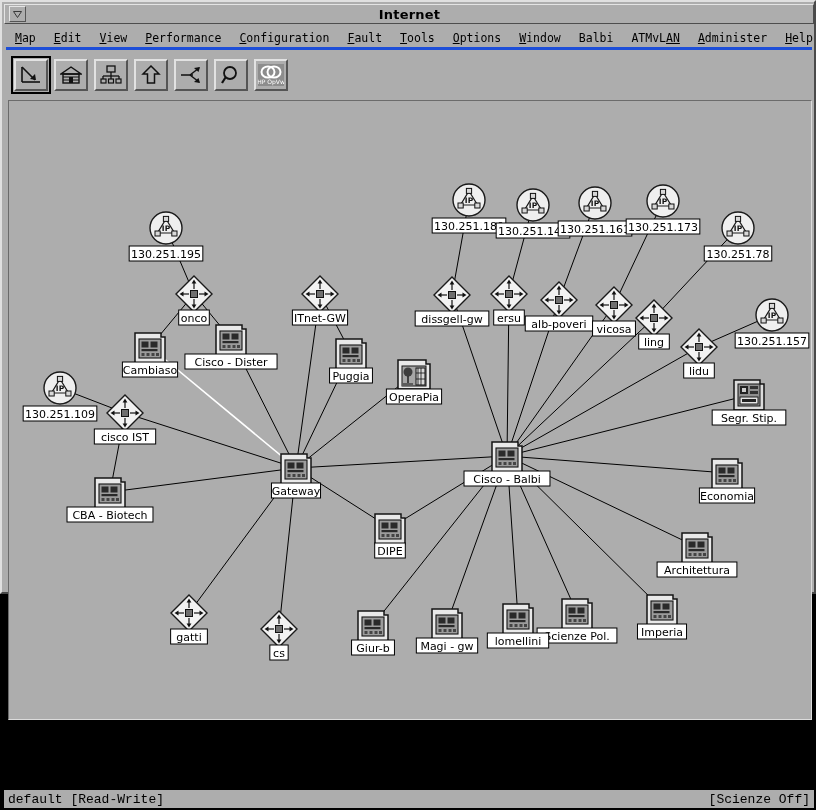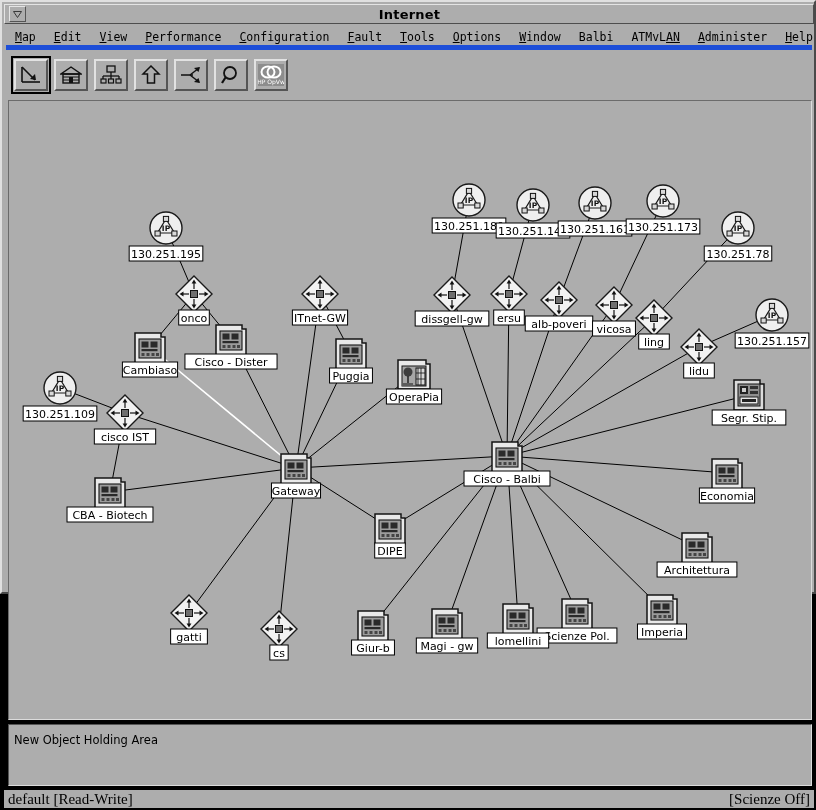--- a/index.html
+++ b/index.html
@@ -43,21 +43,21 @@
     font-size:13px;font-weight:bold;color:#000;
     letter-spacing:.2px;
     margin-right:20px;
   }
 
   
   .menubar{
     position:absolute;left:4px;top:26px;width:806px;height:22px;
     background:#adadad;display:flex;align-items:center;
     box-sizing:border-box;
-    border-bottom:5px solid #1d4ed8;
+    border-bottom:3px solid #1d4ed8;
   }
   .menu-item{
     font-family:"DejaVu Sans Mono","Liberation Mono",monospace;
     font-size:11.5px;color:#000;padding:2px 9px;cursor:default;white-space:nowrap;
   }
   .menu-item .mn{text-decoration:underline;}
   .menu-spacer{flex:1;}
 
   
   .toolbar{
@@ -99,22 +99,22 @@
     font-size:11.5px;color:#000;
   }
 
   
   .statusbar{
     position:absolute;left:2px;top:788px;width:810px;height:18px;
     background:#adadad;display:flex;align-items:center;
     justify-content:space-between;box-sizing:border-box;padding:0 4px;
   }
   .status-txt{
-    font-family:Liberation Serif, serif;
-    font-size:15px;color:#000;
+    font-family:Liberation Mono, monospace;
+    font-size:13px;color:#000;
   }
 
   
   text{font-family:"DejaVu Sans","Liberation Sans",sans-serif;}
 </style>
 </head>
 <body>
 
 <div class="win">
 
@@ -504,22 +504,19 @@
           </g>
           <g>
             <use xlink:href="#ic-switch" x="381" y="427"></use>
             <rect x="365.7" y="442" width="30.6" height="15" fill="#ffffff" stroke="#000000" stroke-width="1"></rect>
             <text x="381" y="454" text-anchor="middle" font-size="11" fill="#000">DIPE</text>
           </g>
         </g>
     </svg>
   </div>
 
-  <div class="holding">
-    <div class="holding-label">New Object Holding Area</div>
-  </div>
 
   <div class="statusbar">
     <div class="status-txt">default [Read-Write]</div>
     <div class="status-txt">[Scienze Off]</div>
   </div>
 
 </div>
 
 </body></html>

